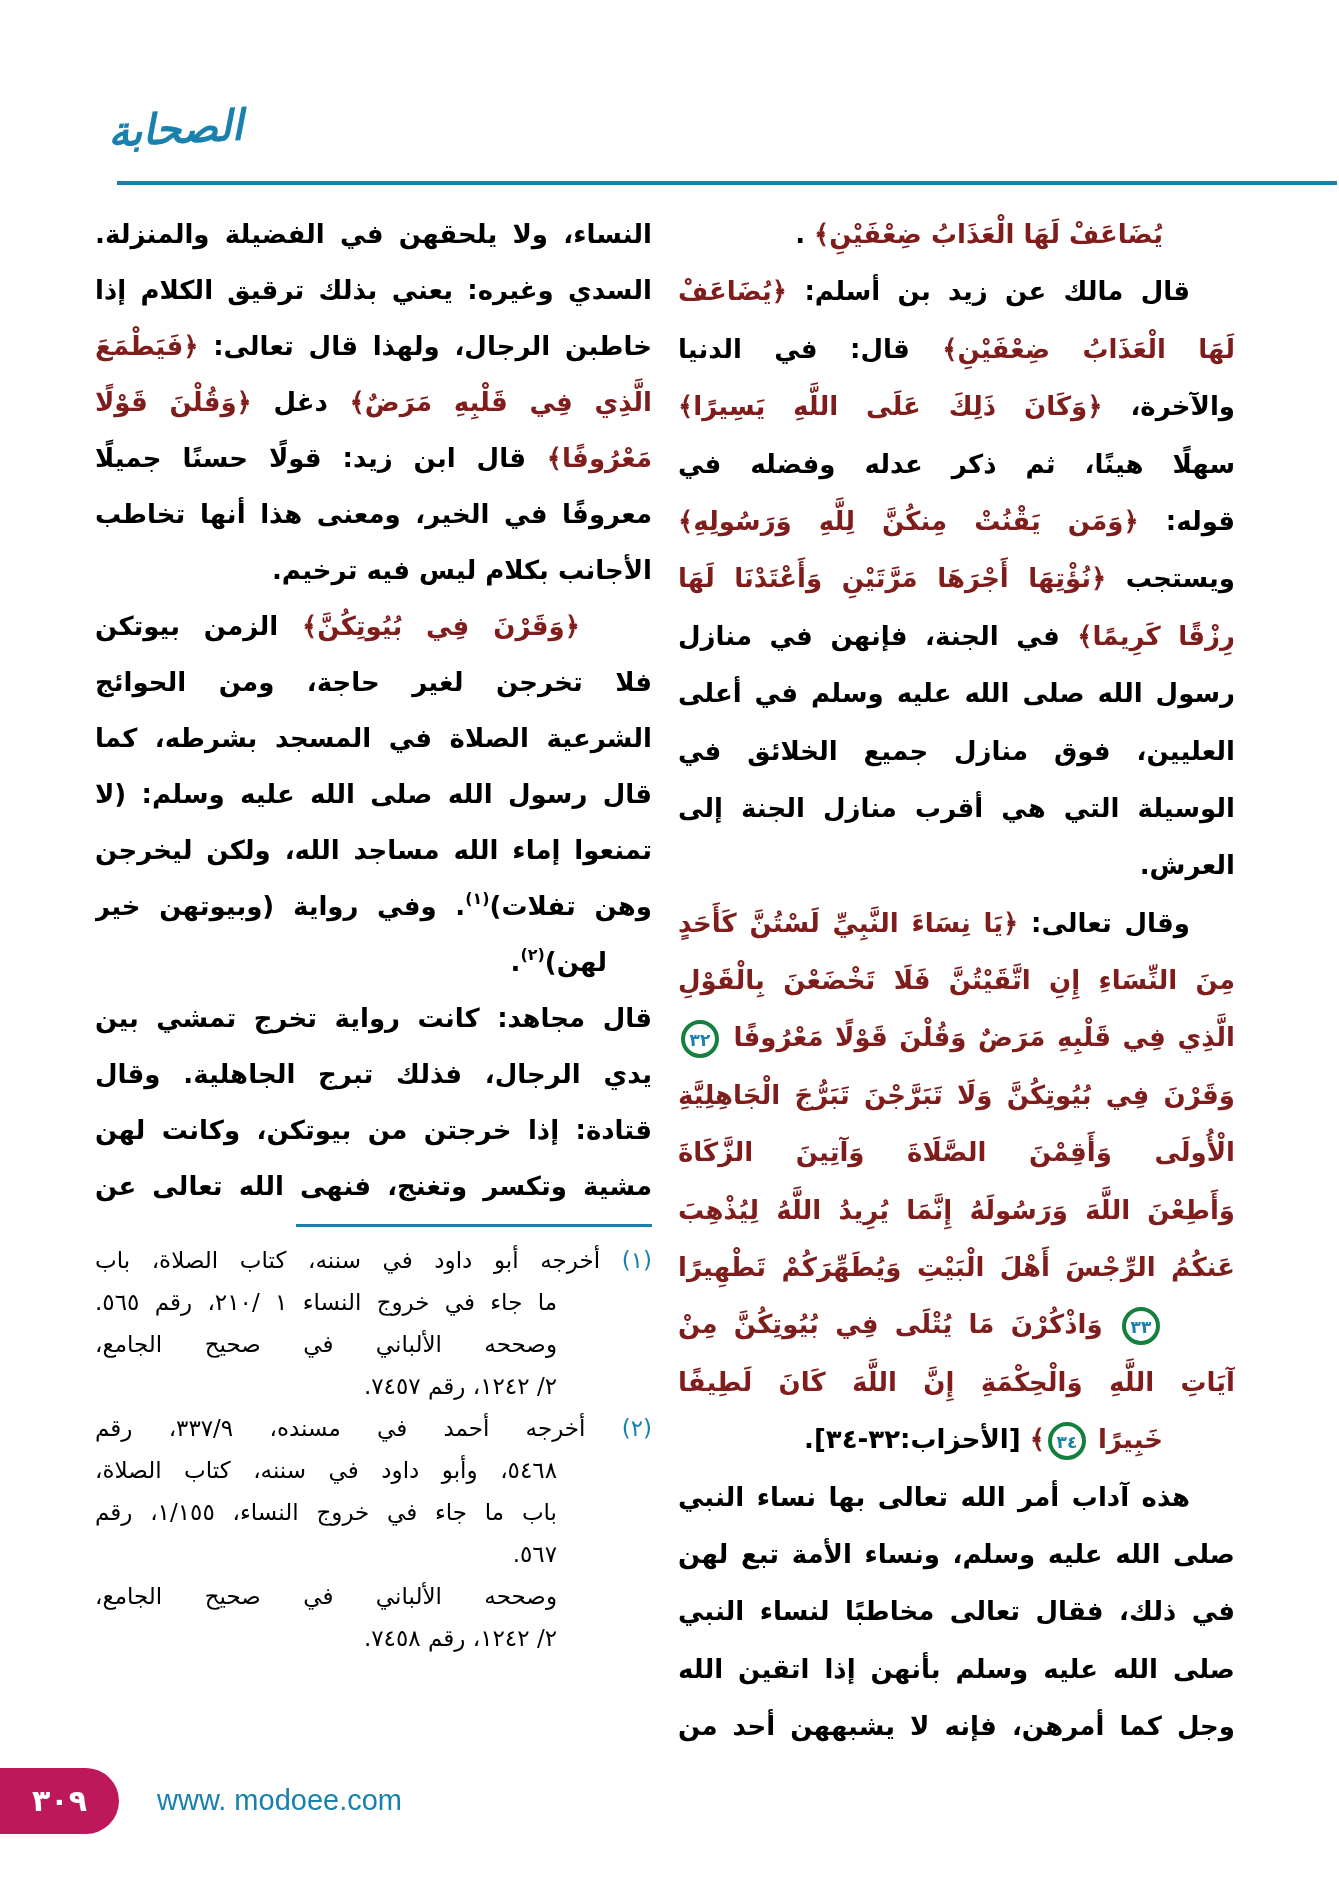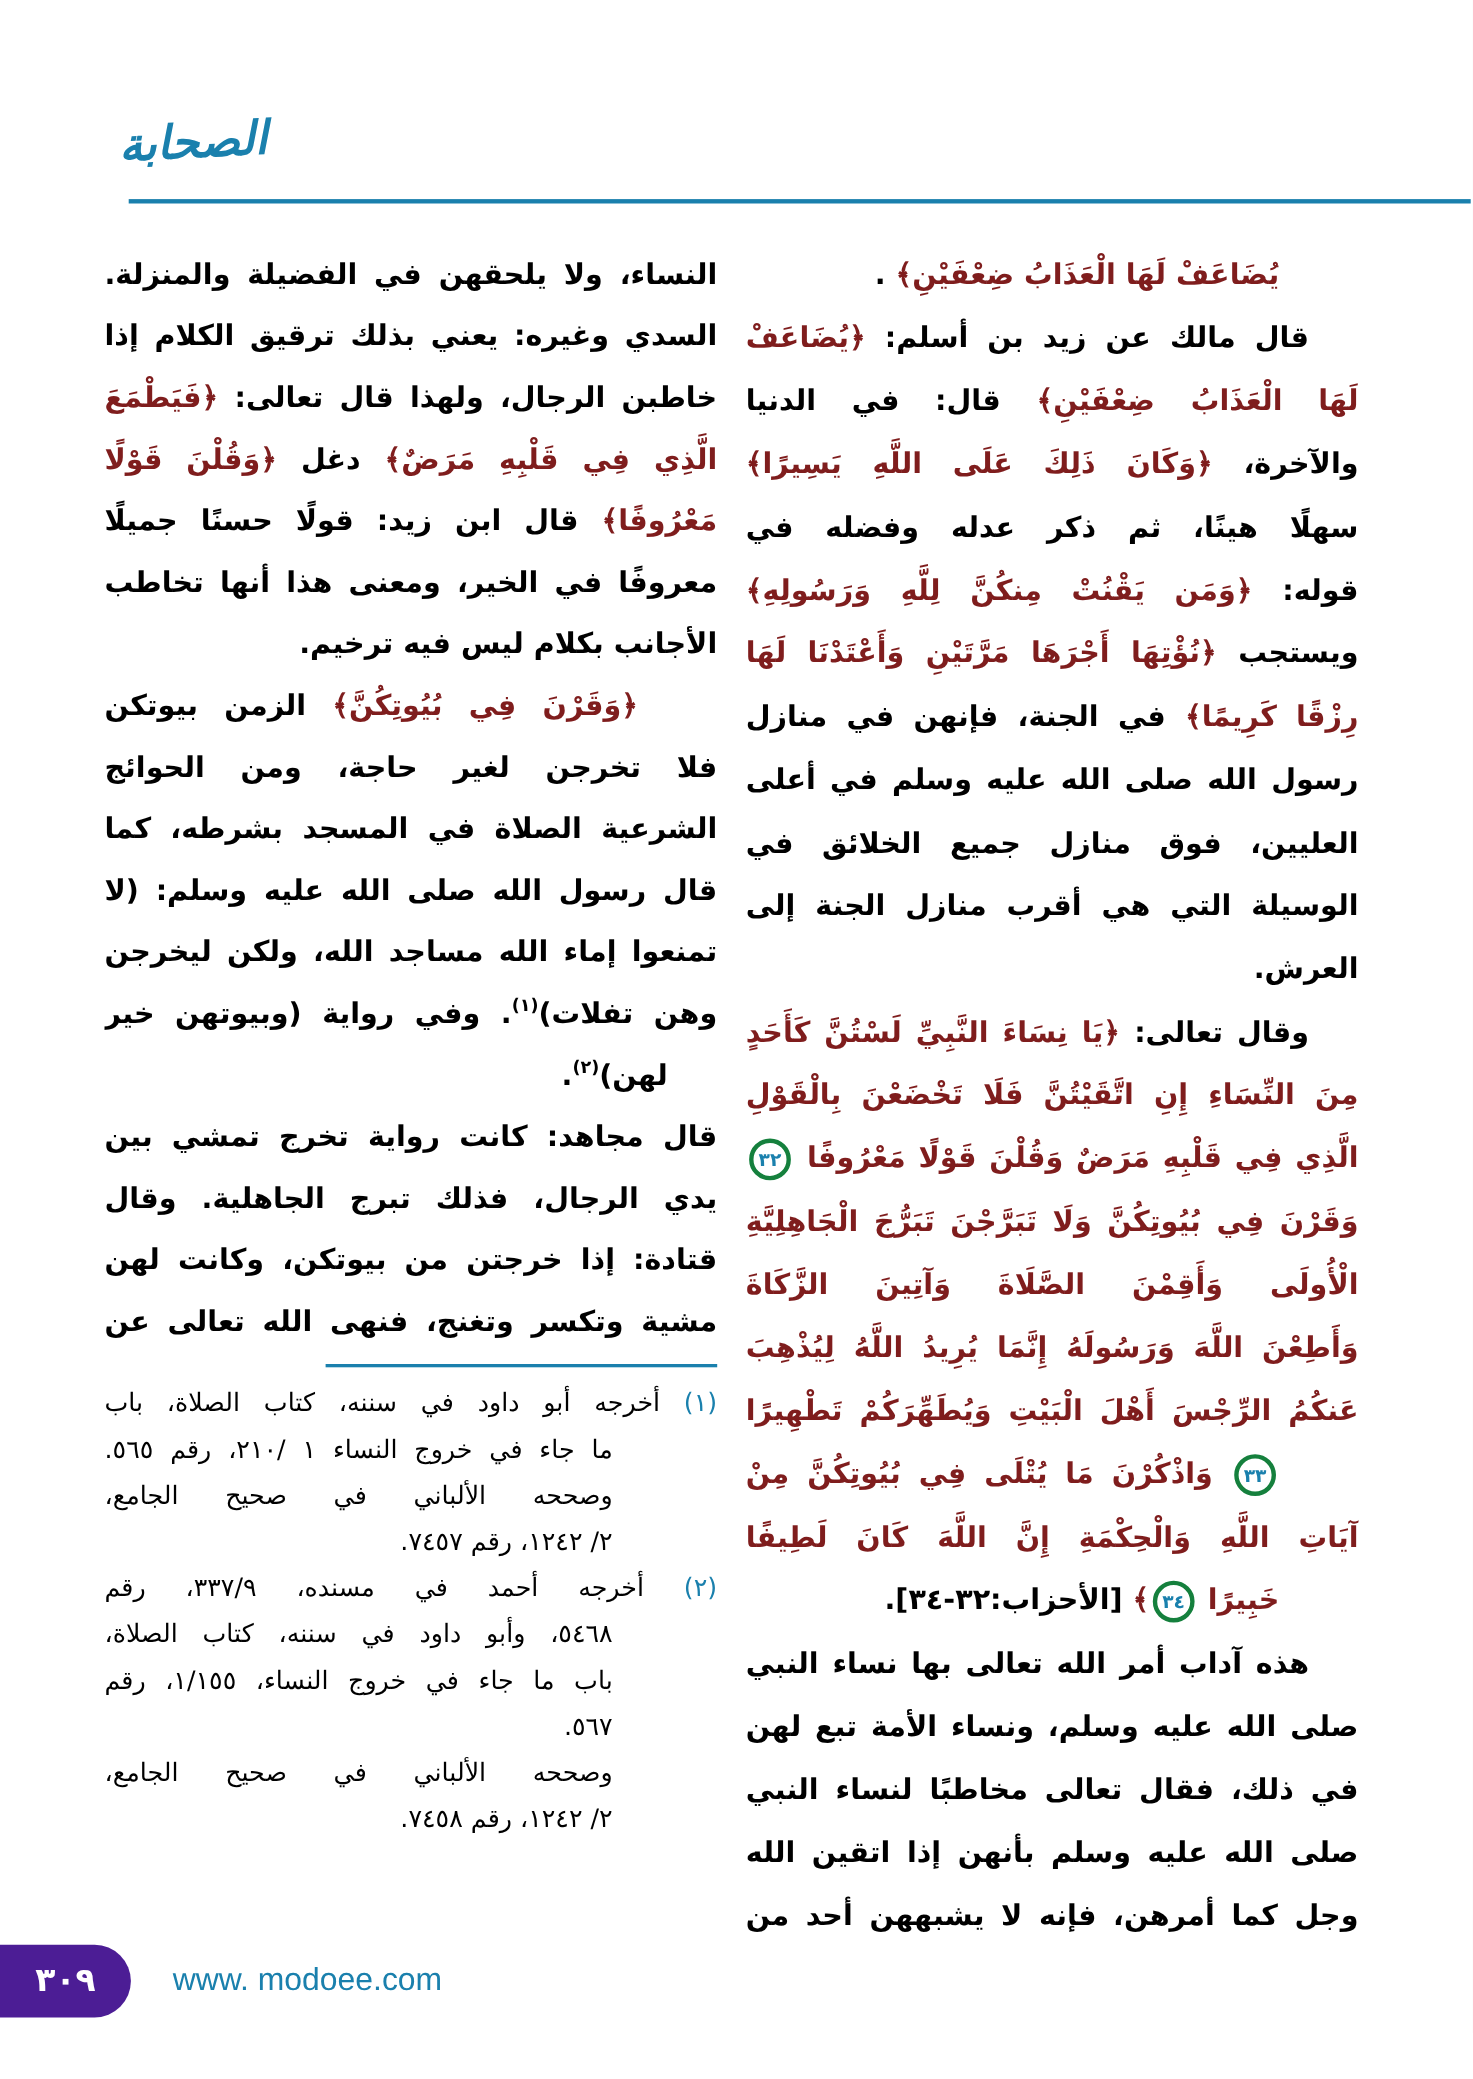--- a/index.html
+++ b/index.html
@@ -19,21 +19,21 @@
     color:#1a80ad;font-size:42px;font-weight:bold;font-style:italic;
     transform:rotate(-3deg);
     font-family:"DejaVu Sans", sans-serif;
   }
   .header-rule{
     position:absolute;top:181px;left:117px;right:2px;height:4px;
     background:#1a80ad;
   }
   
   .col{
-    position:absolute;top:222px;width:557px;
+    position:absolute;top:206px;width:557px;
     font-size:26px;font-weight:bold;
   }
   .col-right{right:104px;}
   .col-left{left:95px;}
   .line{
     height:57.4px;line-height:57.4px;
     text-align:right;
     overflow:hidden;
   }
   .col-left .line{height:56px;line-height:56px;}
@@ -59,21 +59,21 @@
   .footnotes .line{
     height:42px;line-height:42px;
     font-size:23px;font-weight:normal;
   }
   .fc{padding-right:95px;}
   .fn-num{color:#1a80ad;}
   
   .page-pill{
     position:absolute;left:0;top:1768px;
     width:119px;height:66px;
-    background:#4c1d95;
+    background:#be185d;
     border-radius:0 33px 33px 0;
     color:#ffffff;
     font-size:30px;line-height:66px;text-align:center;
     font-weight:bold;
   }
   .website{
     position:absolute;left:157px;top:1784px;
     direction:ltr;
     color:#1a80ad;font-size:29px;
     font-family:"Liberation Sans", sans-serif;

